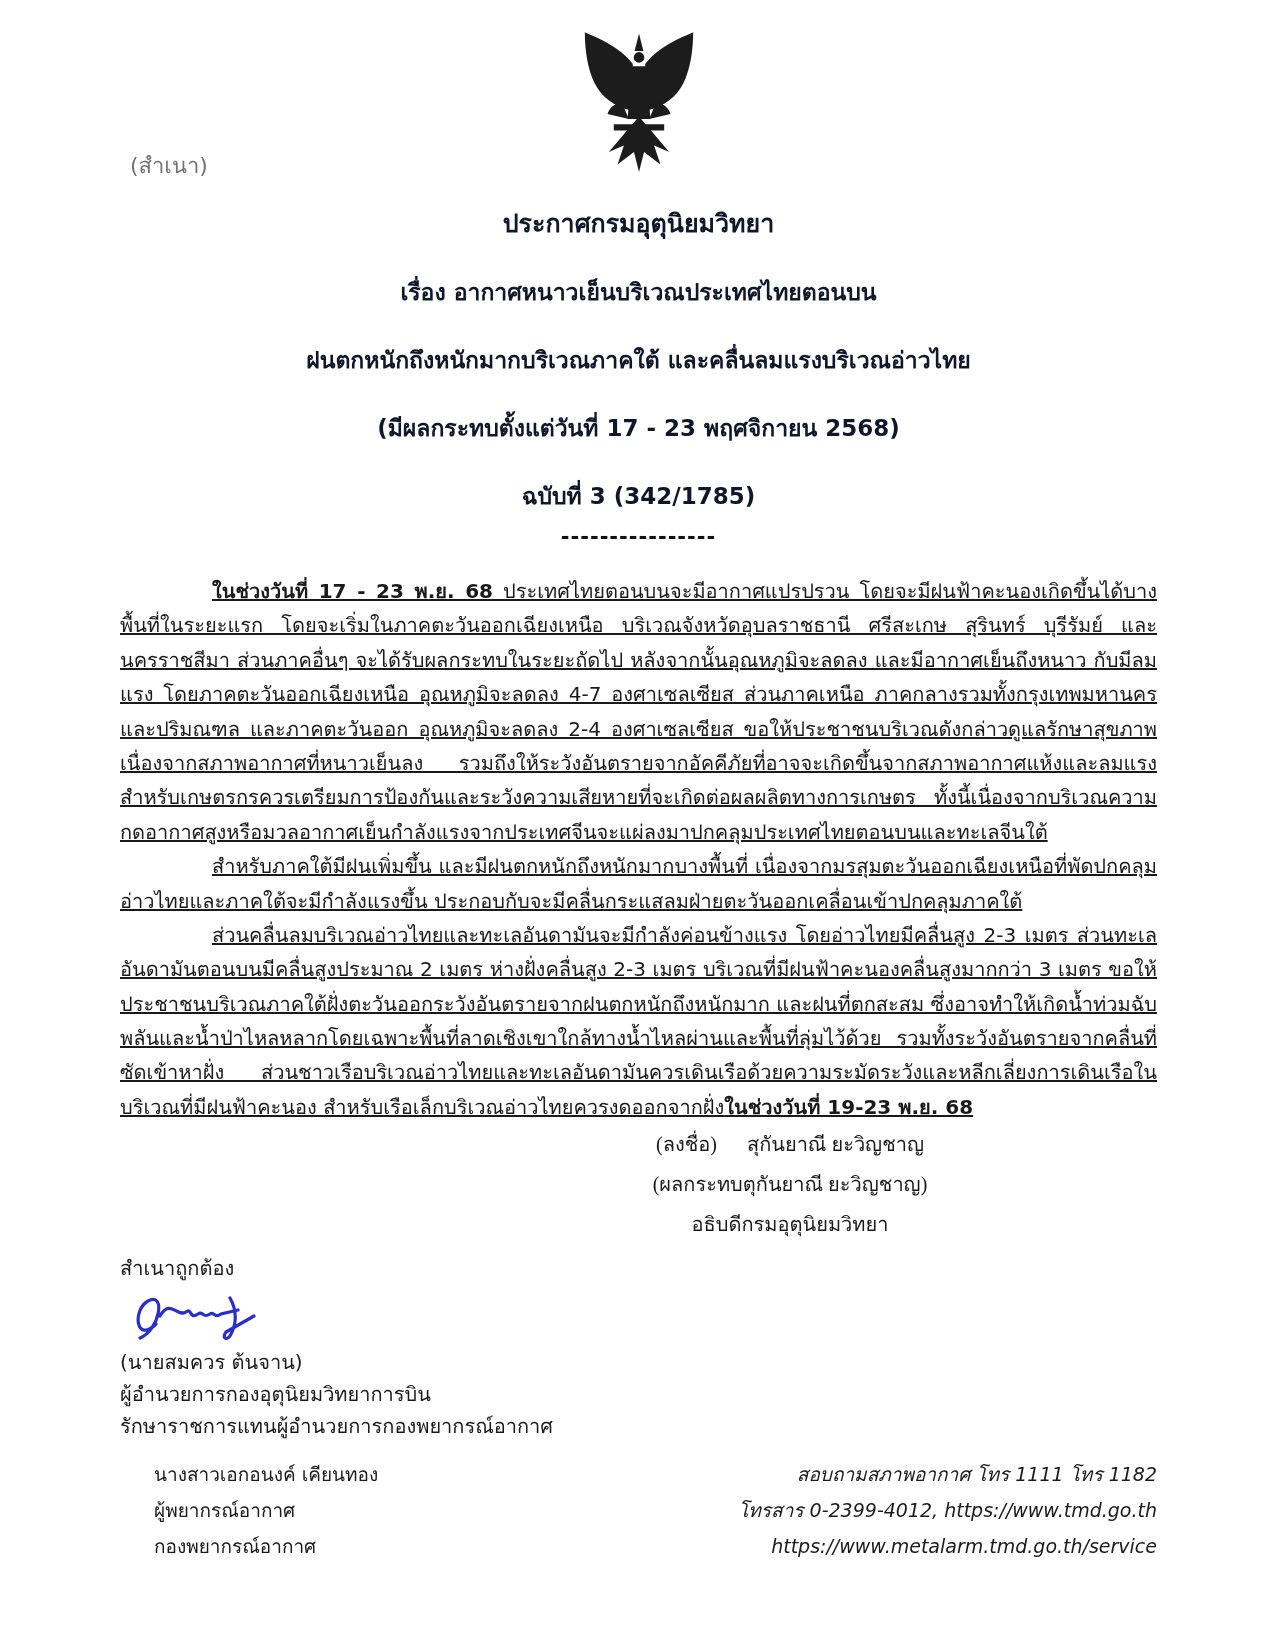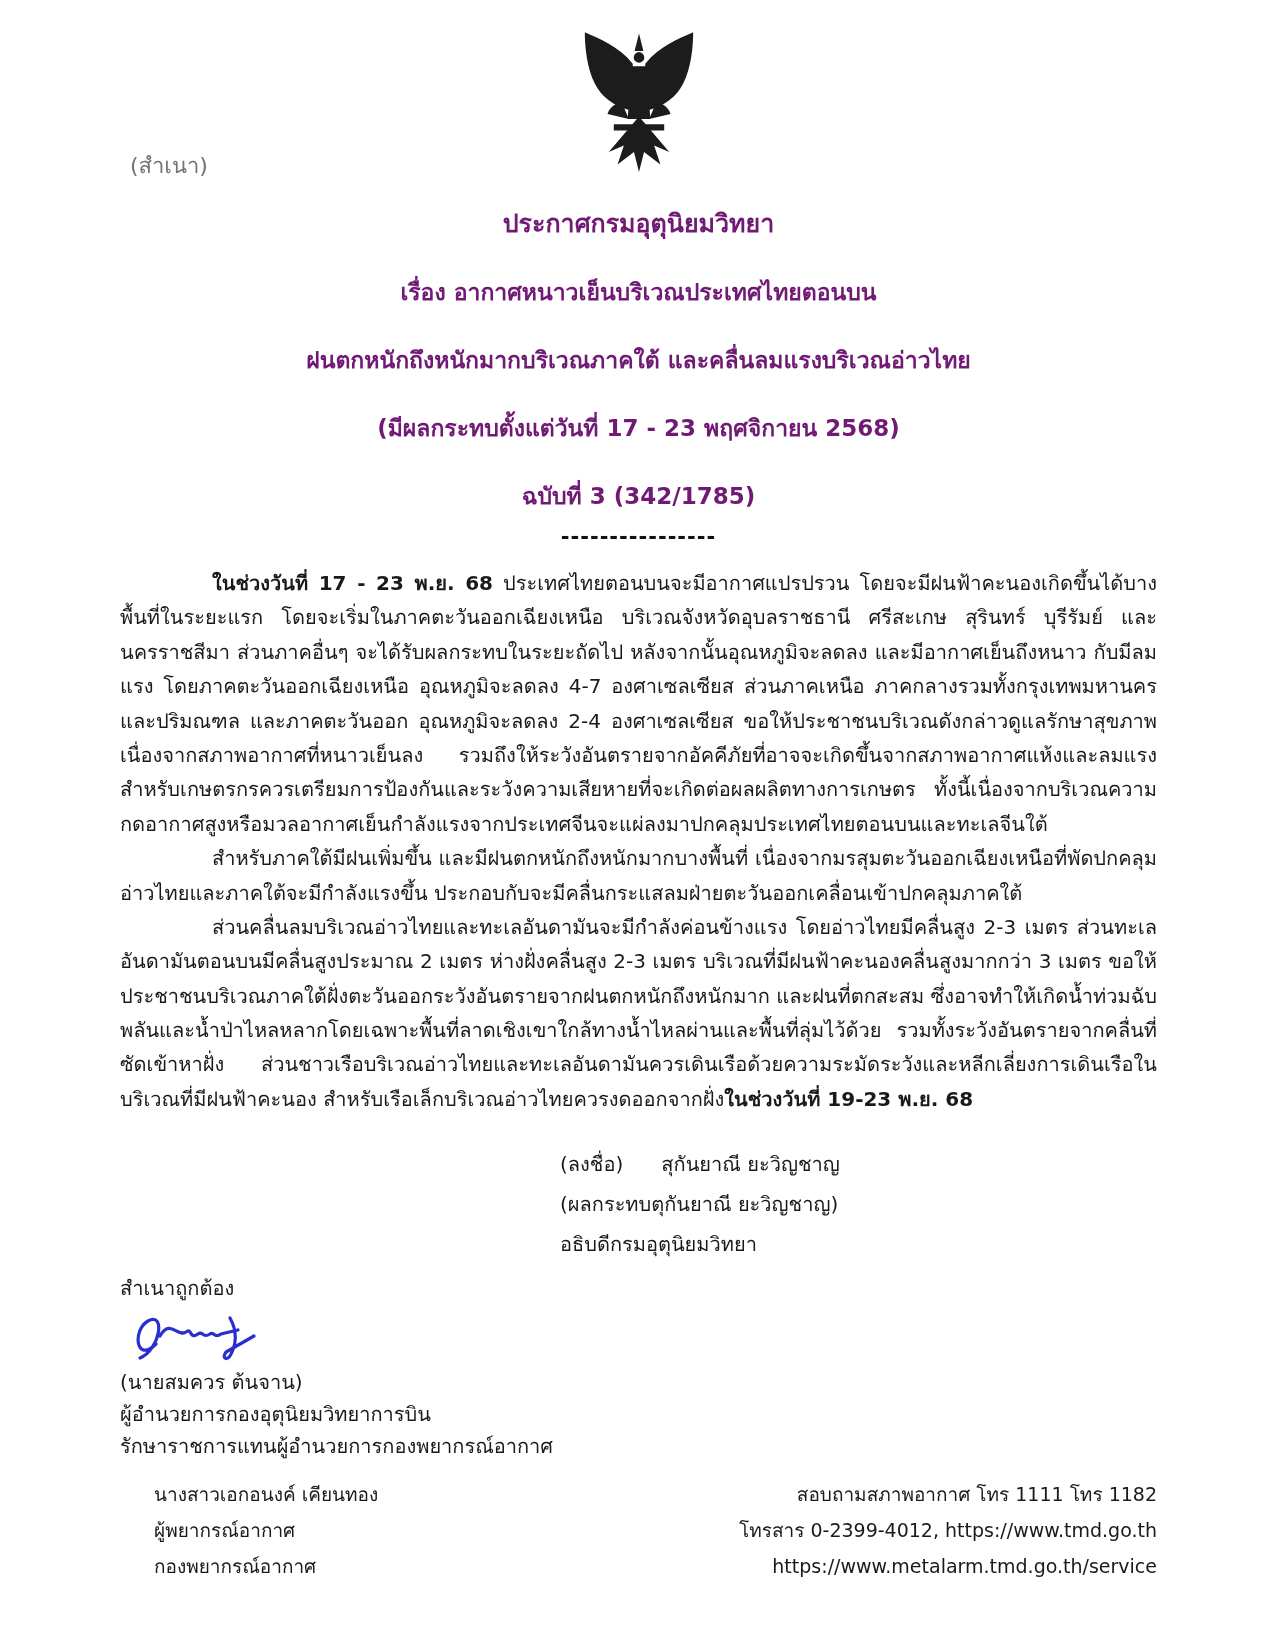--- a/index.html
+++ b/index.html
@@ -27,75 +27,77 @@
     display: flex;
     justify-content: center;
     margin-bottom: 6px;
   }
   .emblem-wrap svg { display: block; }
   .title-block { text-align: center; }
   .title-line {
     font-weight: bold;
     font-size: 23px;
     line-height: 44px;
-    color: #701a75;
+    color: #0f172a;
     margin-top: 24px;
   }
   .title-line.main { font-size: 25px; }
   .separator-line {
     text-align: center;
     font-weight: bold;
     font-size: 21px;
     letter-spacing: 1px;
     line-height: 34px;
     margin-top: 2px;
     color: #111;
   }
   .doc-body {
-    margin-top: 12px;
+    margin-top: 20px;
     font-size: 20px;
     line-height: 1.72;
     text-align: justify;
     color: #1a1a1a;
+    text-decoration: underline;
   }
   .doc-body p { text-indent: 92px; }
   .doc-body .lead-bold, .doc-body .inline-bold { font-weight: bold; }
   .doc-body p.spaced-top { margin-top: 6px; }
   .issuance-block {
     margin-top: 26px;
     text-align: center;
     font-size: 20px;
     line-height: 1.8;
   }
   .signature-block {
-    margin-top: 28px;
     margin-left: 440px;
     width: 460px;
+    text-align: center;
     font-size: 20px;
     line-height: 2.0;
+    font-family: Liberation Serif, serif;
   }
   .signature-block .sign-row { white-space: pre; }
   .certification-block {
     margin-top: 8px;
     font-size: 20px;
     line-height: 1.6;
   }
   .cert-sign { margin: 2px 0 2px 6px; height: 58px; }
   .footer-rows {
     margin-top: 14px;
     font-size: 19px;
   }
   .footer-row {
     display: flex;
     justify-content: space-between;
     align-items: baseline;
     line-height: 36px;
   }
   .footer-left { text-align: left; margin-left: 34px; }
-  .footer-right { text-align: right; }
+  .footer-right { text-align: right; font-style: italic; }
 </style>
 </head>
 <body>
 
 <div class="page">
 
   <div class="copy-label">(สำเนา)</div>
 
   <div class="emblem-wrap">
     <svg width="126" height="148" viewBox="0 0 100 116" aria-hidden="true">

